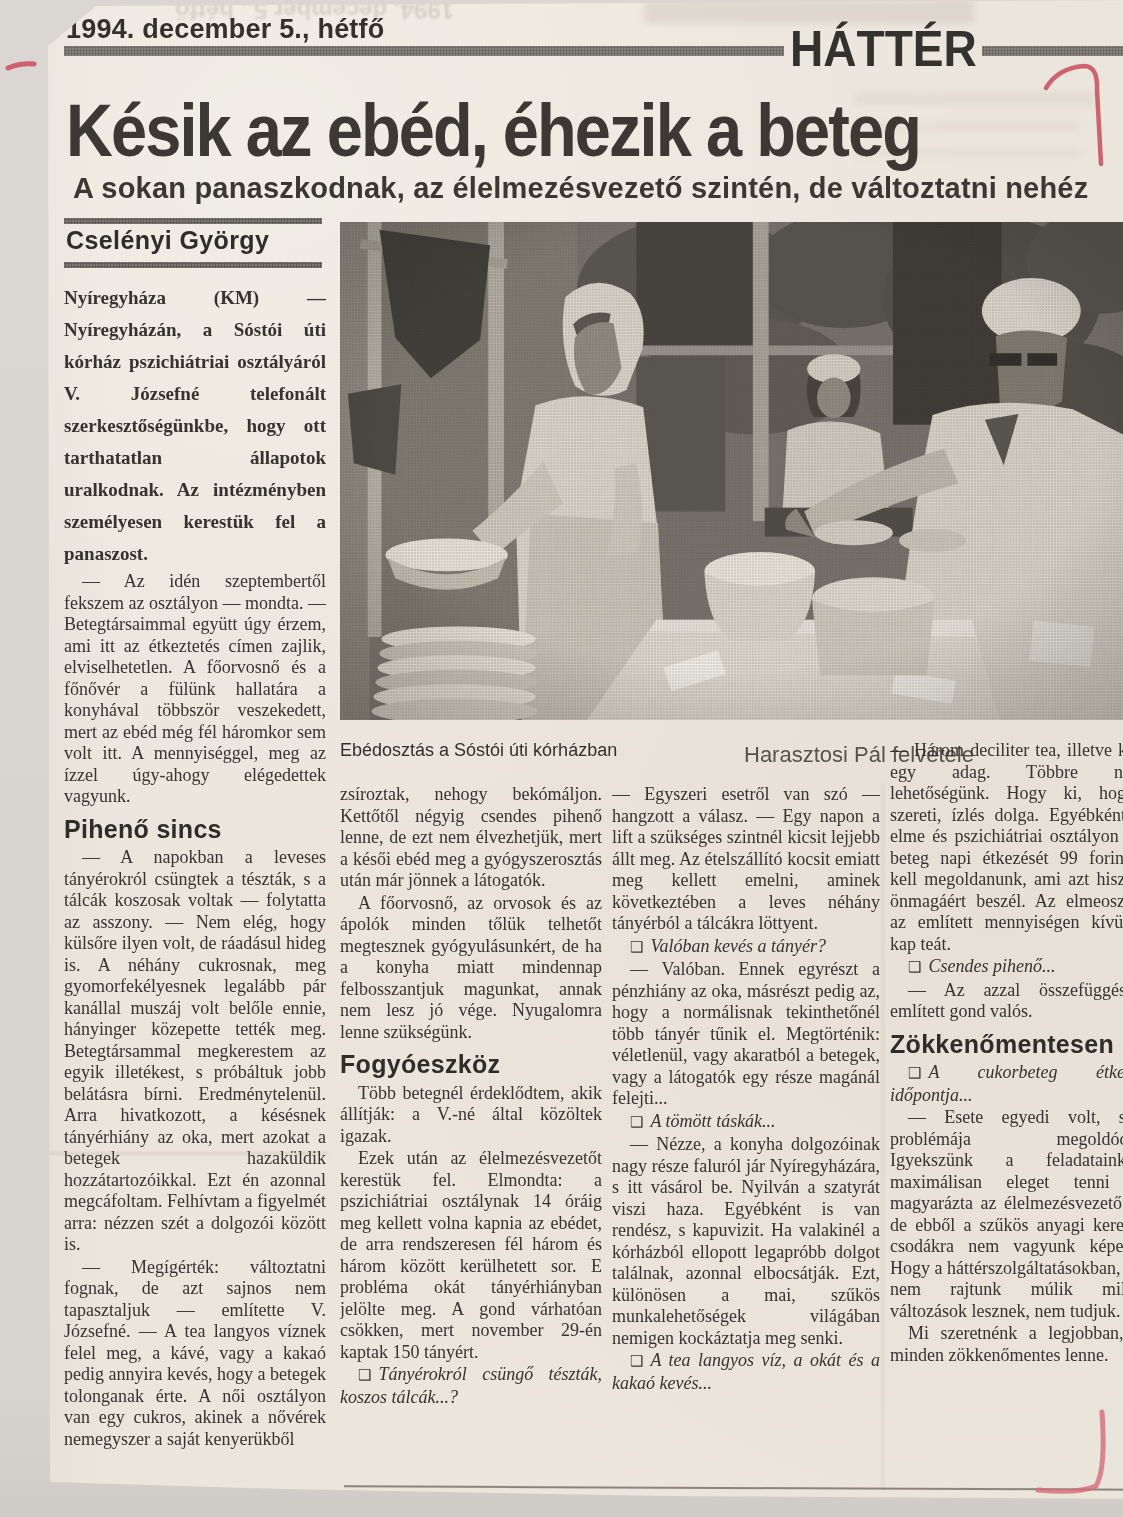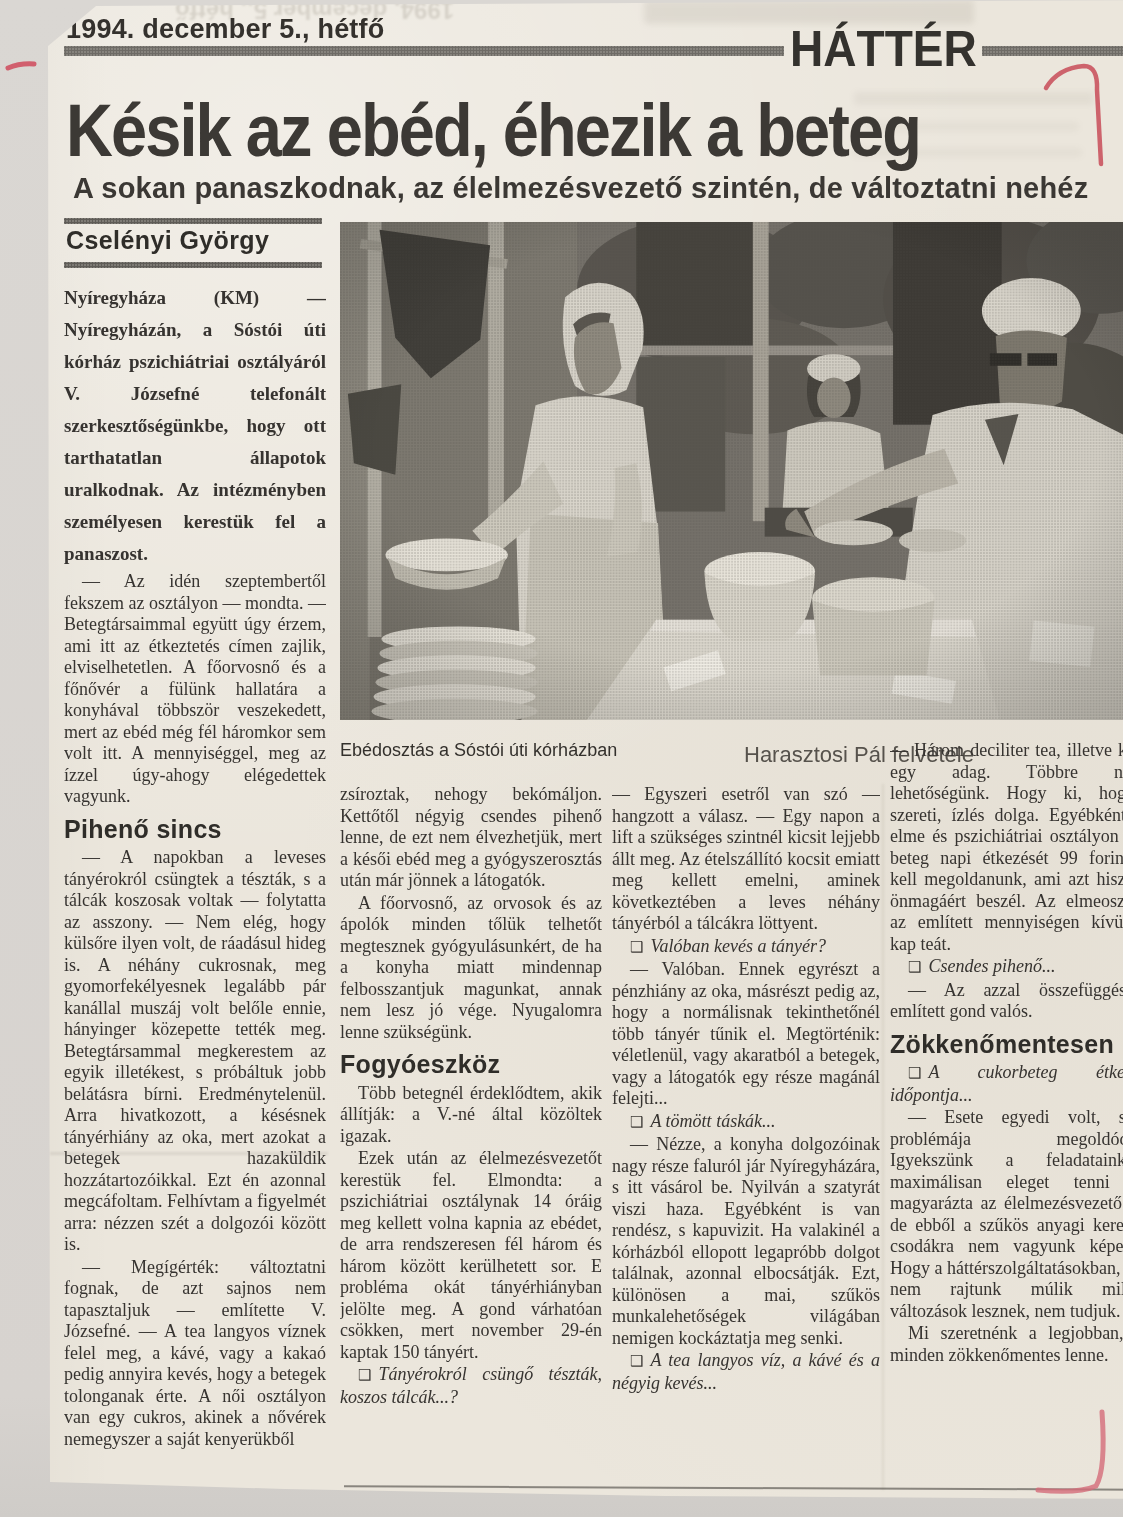--- a/index.html
+++ b/index.html
@@ -195,21 +195,21 @@
       <p class="p">Ezek után az élelmezésvezetőt kerestük fel. Elmondta: a pszichiátriai osztálynak 14 óráig meg kellett volna kapnia az ebédet, de arra rendszeresen fél három és három között kerülhetett sor. E probléma okát tányérhiányban jelölte meg. A gond várhatóan csökken, mert november 29-én kaptak 150 tányért.</p>
       <p class="qa"><span class="qmark">❑</span><span>Tányérokról csüngő tészták, koszos tálcák...?</span></p>
     </div>
 
     <div class="col" id="col3">
       <p class="p noindent">— Egyszeri esetről van szó — hangzott a válasz. — Egy napon a lift a szükséges szintnél kicsit lejjebb állt meg. Az ételszállító kocsit emiatt meg kellett emelni, aminek következtében a leves néhány tányérból a tálcákra löttyent.</p>
       <p class="qa"><span class="qmark">❑</span><span>Valóban kevés a tányér?</span></p>
       <p class="p">— Valóban. Ennek egyrészt a pénzhiány az oka, másrészt pedig az, hogy a normálisnak tekinthetőnél több tányér tűnik el. Megtörténik: véletlenül, vagy akaratból a betegek, vagy a látogatók egy része magánál felejti...</p>
       <p class="qa"><span class="qmark">❑</span><span>A tömött táskák...</span></p>
       <p class="p">— Nézze, a konyha dolgozóinak nagy része faluról jár Nyíregyházára, s itt vásárol be. Nyilván a szatyrát viszi haza. Egyébként is van rendész, s kapuvizit. Ha valakinél a kórházból ellopott legapróbb dolgot találnak, azonnal elbocsátják. Ezt, különösen a mai, szűkös munkalehetőségek világában nemigen kockáztatja meg senki.</p>
-      <p class="qa"><span class="qmark">❑</span><span>A tea langyos víz, a kávé és a négyig kevés...</span></p>
+      <p class="qa"><span class="qmark">❑</span><span>A tea langyos víz, a okát és a kakaó kevés...</span></p>
     </div>
 
     <div class="col" id="col4">
       <p class="p noindent">— Három deciliter tea, illetve kávé egy adag. Többre nincs lehetőségünk. Hogy ki, hogyan szereti, ízlés dolga. Egyébként az elme és pszichiátriai osztályon egy beteg napi étkezését 99 forintból kell megoldanunk, ami azt hiszem, önmagáért beszél. Az elmeosztály az említett mennyiségen kívül is kap teát.</p>
       <p class="qa"><span class="qmark">❑</span><span>Csendes pihenő...</span></p>
       <p class="p">— Az azzal összefüggésben említett gond valós.</p>
       <div class="colhead">Zökkenőmentesen</div>
       <p class="qa"><span class="qmark">❑</span><span>A cukorbeteg étkezési időpontja...</span></p>
       <p class="p">— Esete egyedi volt, s a problémája megoldódott. Igyekszünk a feladatainknak maximálisan eleget tenni — magyarázta az élelmezésvezető —, de ebből a szűkös anyagi keretből csodákra nem vagyunk képesek. Hogy a háttérszolgáltatásokban, ami nem rajtunk múlik milyen változások lesznek, nem tudjuk.</p>
       <p class="p">Mi szeretnénk a legjobban, ha minden zökkenőmentes lenne.</p>

